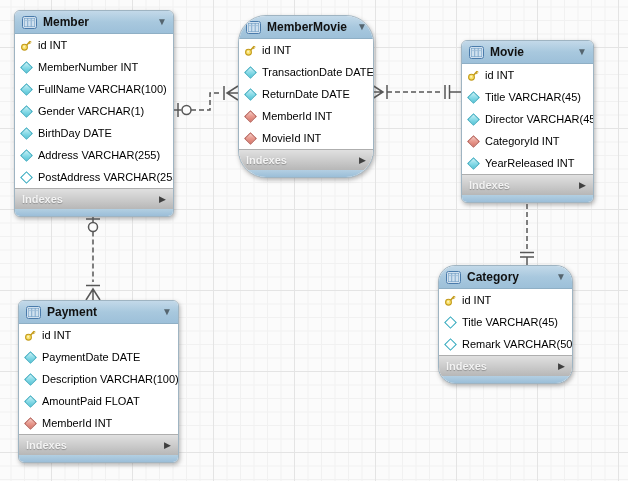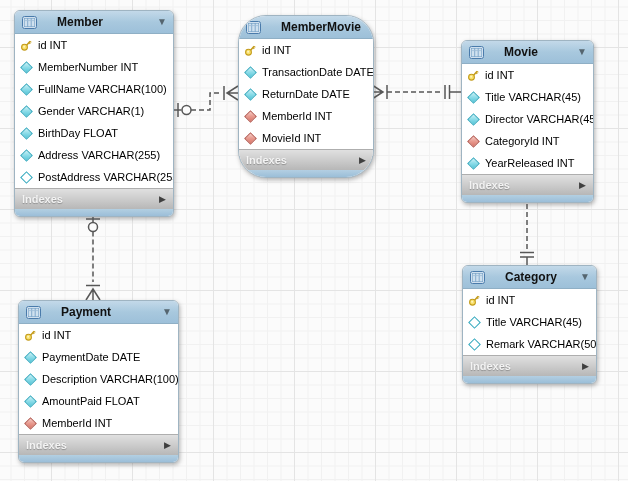--- a/index.html
+++ b/index.html
@@ -15,21 +15,21 @@
     background-size:81px 81px,81px 81px,13.5px 13.5px,13.5px 13.5px;
     background-position:-30px -34px,-30px -34px,-3px -7px,-3px -7px;
   }
   #connector-layer{position:absolute;left:0;top:0;z-index:1;}
   .table-figure{
     position:absolute;z-index:2;border:1px solid #9fb4c2;border-radius:6px;
     overflow:hidden;background:#ffffff;
     box-shadow:1px 2px 4px rgba(90,90,90,0.45);
   }
   .tbl-header{
-    height:23px;display:flex;align-items:center;gap:20px;padding:0 6px 0 7px;
+    height:23px;display:flex;align-items:center;gap:6px;padding:0 6px 0 7px;
     background:linear-gradient(180deg,#c3d9e9 0%,#a8c8de 50%,#9dc0d9 100%);
     border-bottom:1px solid #8fafc5;box-sizing:border-box;
   }
   .tbl-title{font-size:12px;font-weight:bold;color:#111;}
   .tbl-collapse{margin-left:auto;font-size:10px;color:#55656f;line-height:1;}
   .tbl-body{background:#fff;}
   .tbl-row{height:22px;display:flex;align-items:center;gap:6px;padding:0 4px 0 6px;}
   .col-label{font-size:11px;color:#000;white-space:nowrap;}
   .ic{width:11px;height:12px;display:inline-flex;align-items:center;justify-content:center;flex:0 0 11px;}
   .di{display:inline-block;width:7px;height:7px;transform:rotate(45deg);border:1px solid #2fa8bd;border-color:#31a8bd;}
@@ -128,21 +128,21 @@
         <div class="tbl-row">
           <span class="ic">
             <span class="di di-filled"></span>
           </span>
           <span class="col-label">Gender VARCHAR(1)</span>
         </div>
         <div class="tbl-row">
           <span class="ic">
             <span class="di di-filled"></span>
           </span>
-          <span class="col-label">BirthDay FLOAT</span>
+          <span class="col-label">BirthDay DATE</span>
         </div>
         <div class="tbl-row">
           <span class="ic">
             <span class="di di-filled"></span>
           </span>
           <span class="col-label">Address VARCHAR(255)</span>
         </div>
         <div class="tbl-row">
           <span class="ic">
             <span class="di di-open"></span>
@@ -320,21 +320,21 @@
           </span>
           <span class="col-label">MemberId INT</span>
         </div>
       </div>
       <div class="tbl-indexes">
         <span class="lbl">Indexes</span>
         <span class="idx-arrow">▶</span>
       </div>
       <div class="tbl-strip"></div>
     </div>
-    <div class="table-figure" style="left: 462px; top: 265px; width: 133px;">
+    <div class="table-figure" style="left: 438px; top: 265px; width: 133px; border-radius: 17px;">
       <div class="tbl-header">
         <span class="ic" style="width:15px;flex-basis:15px">
           <svg width="15" height="13" viewBox="0 0 15 13">
             <rect x="0.5" y="0.5" width="14" height="12" rx="2" fill="#eaf2f9" stroke="#4a7bab"></rect>
             <rect x="2.2" y="2.2" width="10.6" height="8.6" fill="#cfe1ef" stroke="#6f9cc4" stroke-width="0.8"></rect>
             <line x1="5.7" y1="2.2" x2="5.7" y2="10.8" stroke="#6f9cc4" stroke-width="0.8"></line>
             <line x1="9.2" y1="2.2" x2="9.2" y2="10.8" stroke="#6f9cc4" stroke-width="0.8"></line>
             <line x1="2.2" y1="4.6" x2="12.8" y2="4.6" stroke="#9dbcd6" stroke-width="0.8"></line>
           </svg>
         </span>

